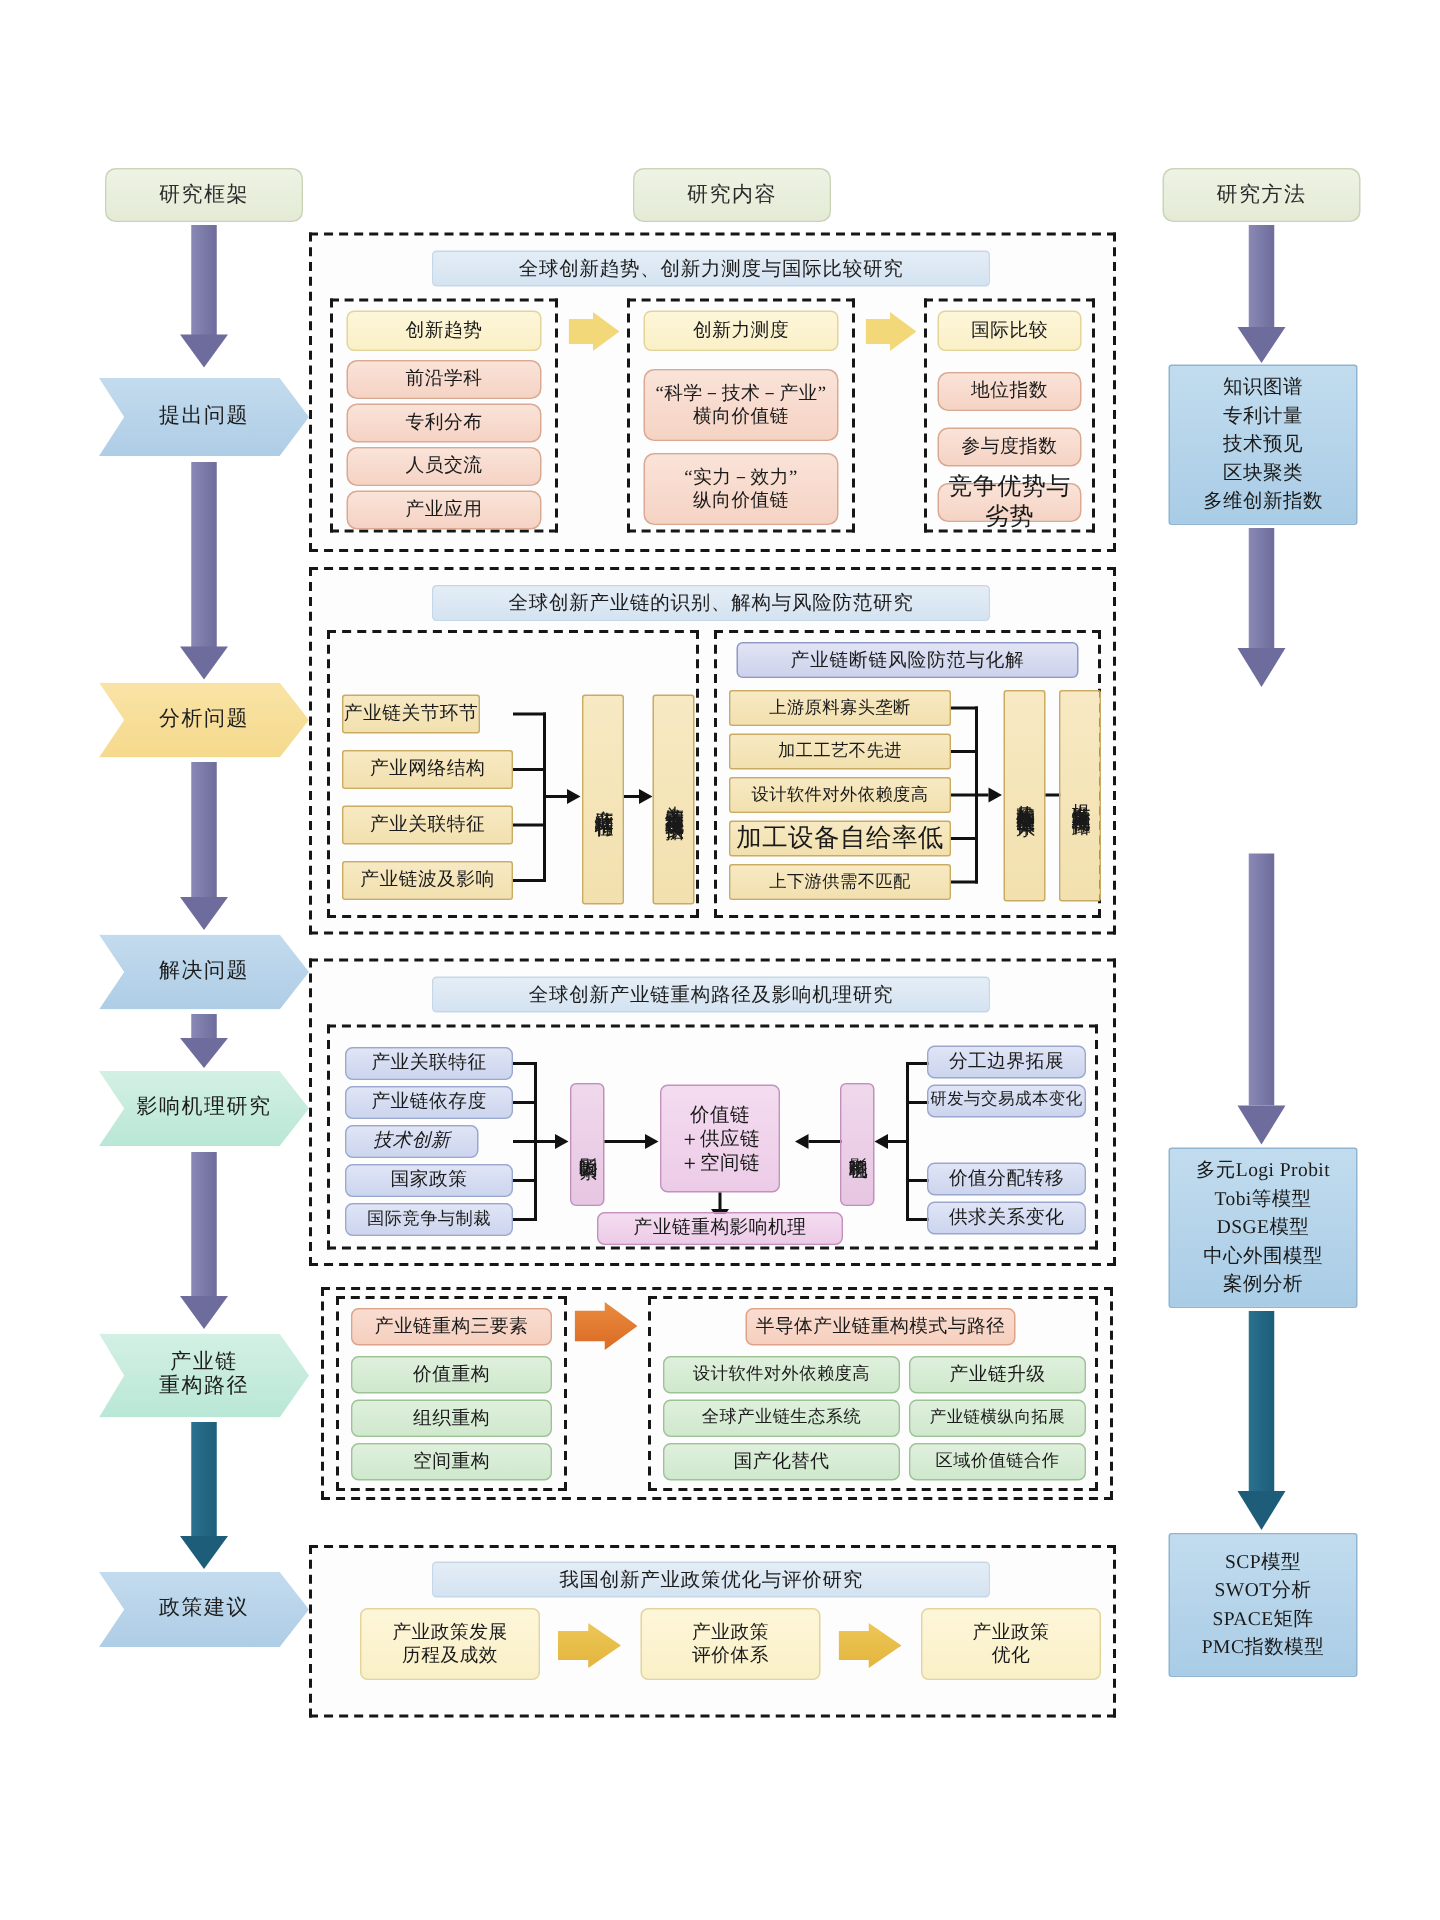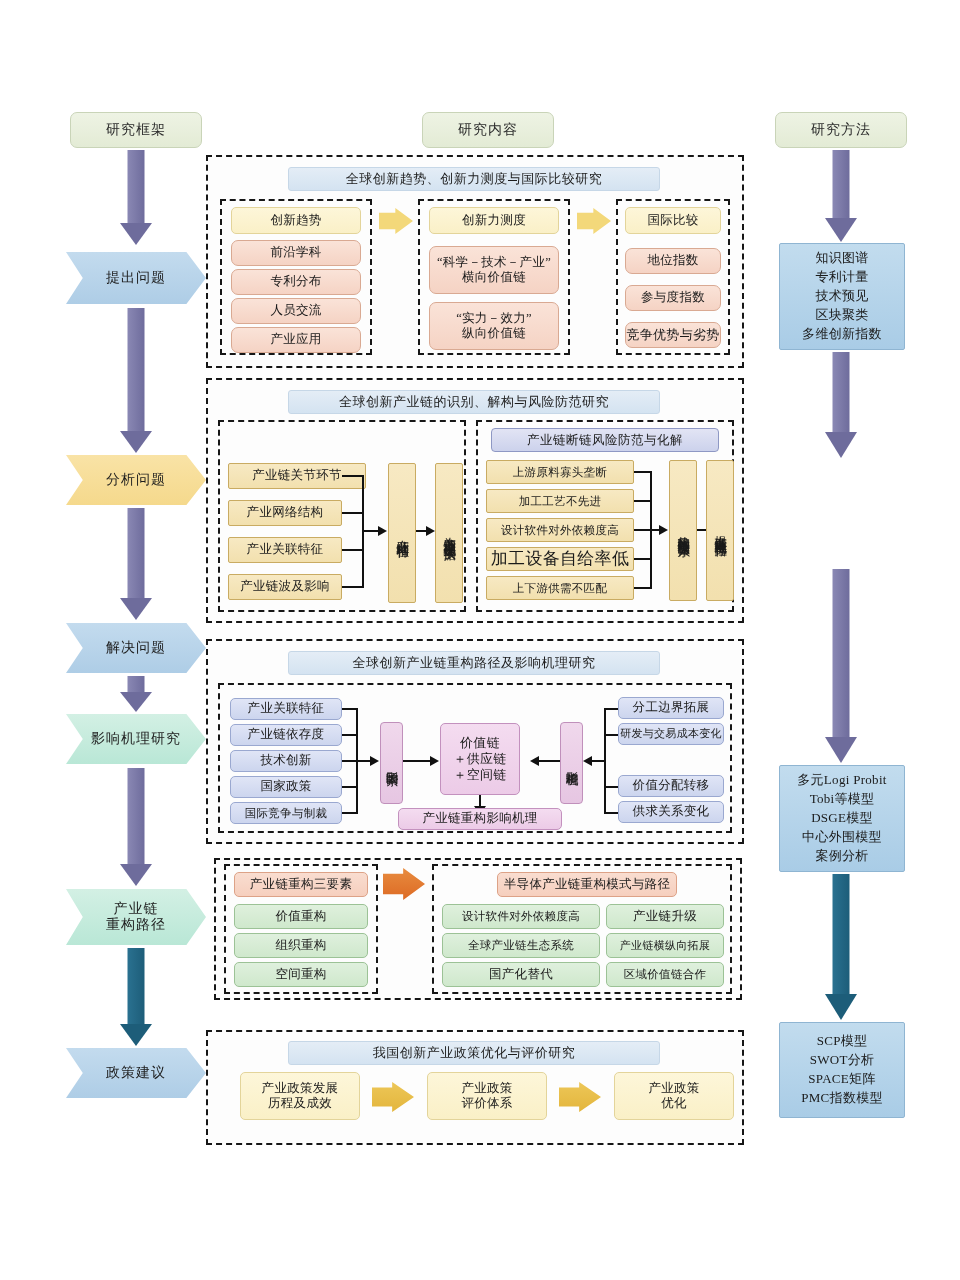--- a/index.html
+++ b/index.html
@@ -239,30 +239,30 @@
   <div class="fat-chev-arrow" style="left:577px; top:208px; width:34px; height:26px; background:#f3d87a;"></div>
 
   <div class="dash inner" style="left:616px; top:199px; width:114px; height:156px;"></div>
   <div class="cell cream" style="left:625px; top:207px; width:96px; height:27px;">国际比较</div>
   <div class="cell peach2" style="left:625px; top:248px; width:96px; height:26px;">
       <span>地位指数</span>
     </div>
   <div class="cell peach2" style="left:625px; top:285px; width:96px; height:26px;">
       <span>参与度指数</span>
     </div>
-  <div class="cell peach2" style="left:625px; top:322px; width:96px; height:26px; font-size:13px;">
+  <div class="cell peach2" style="left:625px; top:322px; width:96px; height:26px; font-size:16px;">
       <span>竞争优势与劣势</span>
     </div>
 
   <div class="dash" style="left:206px; top:378px; width:538px; height:245px;"></div>
   <div class="sec-title" style="left:288px; top:390px; width:372px; height:24px;">全球创新产业链的识别、解构与风险防范研究</div>
 
   <div class="dash inner" style="left:218px; top:420px; width:248px; height:192px;"></div>
 
-  <div class="cell sand" style="left:228px; top:463px; width:138px; height:26px;">
+  <div class="cell sand" style="left:228px; top:463px; width:92px; height:26px;">
       <span>产业链关节环节</span>
     </div>
   <div class="cell sand" style="left:228px; top:500px; width:114px; height:26px;">
       <span>产业网络结构</span>
     </div>
   <div class="cell sand" style="left:228px; top:537px; width:114px; height:26px;">
       <span>产业关联特征</span>
     </div>
   <div class="cell sand" style="left:228px; top:574px; width:114px; height:26px;">
       <span>产业链波及影响</span>
@@ -325,21 +325,21 @@
   <div class="sec-title" style="left:288px; top:651px; width:372px; height:24px;">全球创新产业链重构路径及影响机理研究</div>
 
   <div class="dash inner" style="left:218px; top:683px; width:514px; height:150px;"></div>
 
   <div class="cell lav" style="left:230px; top:698px; width:112px; height:22px;">
       <span>产业关联特征</span>
     </div>
   <div class="cell lav" style="left:230px; top:724px; width:112px; height:22px;">
       <span>产业链依存度</span>
     </div>
-  <div class="cell lav" style="left:230px; top:750px; width:112px; height:22px;">
+  <div class="cell lav" style="left:230px; top:750px; width:89px; height:22px;font-style:italic;">
       <span>技术创新</span>
     </div>
   <div class="cell lav" style="left:230px; top:776px; width:112px; height:22px;">
       <span>国家政策</span>
     </div>
   <div class="cell lav" style="left:230px; top:802px; width:112px; height:22px; font-size:11.5px;">
       <span>国际竞争与制裁</span>
     </div>
 
   <div class="line" style="left:342px; top:708px; width:16px; height:2px;"></div>

